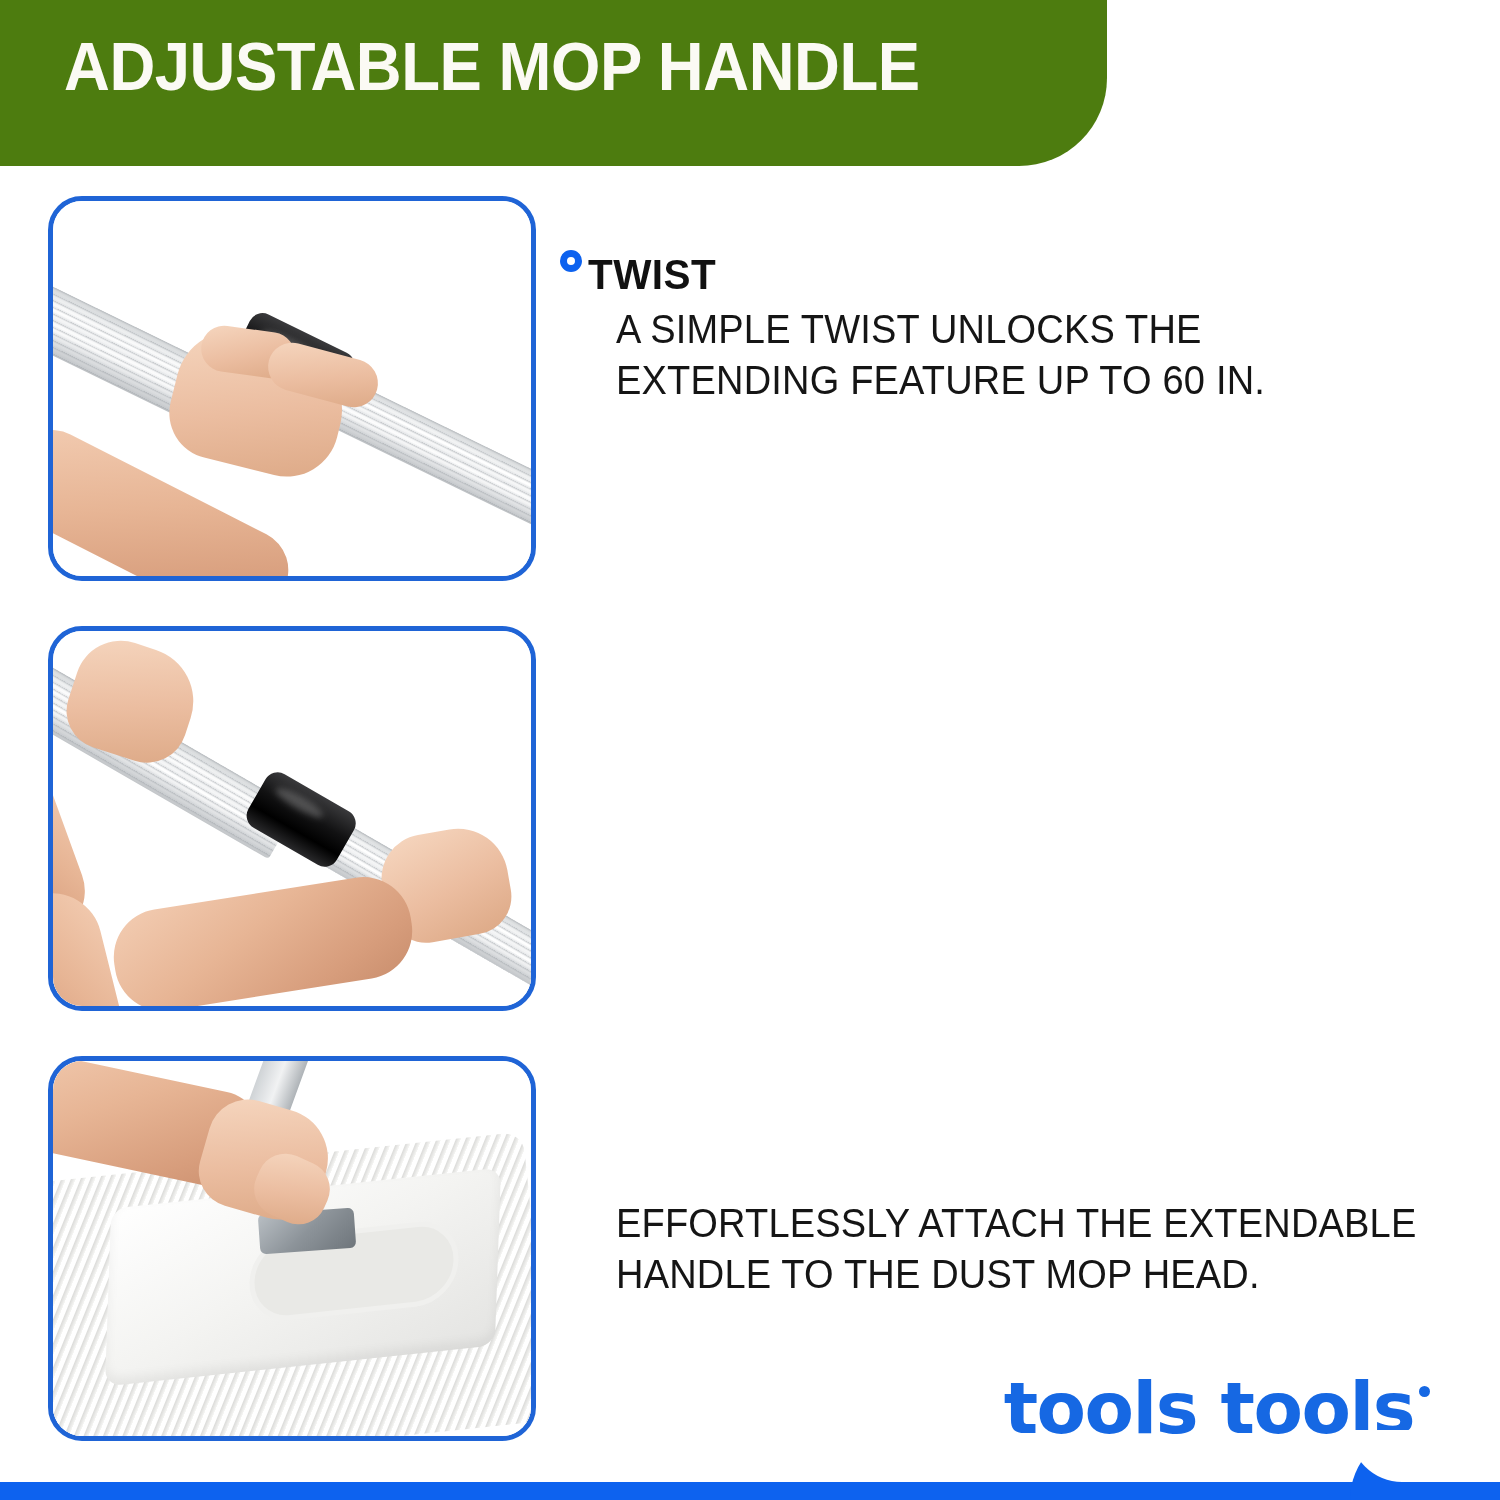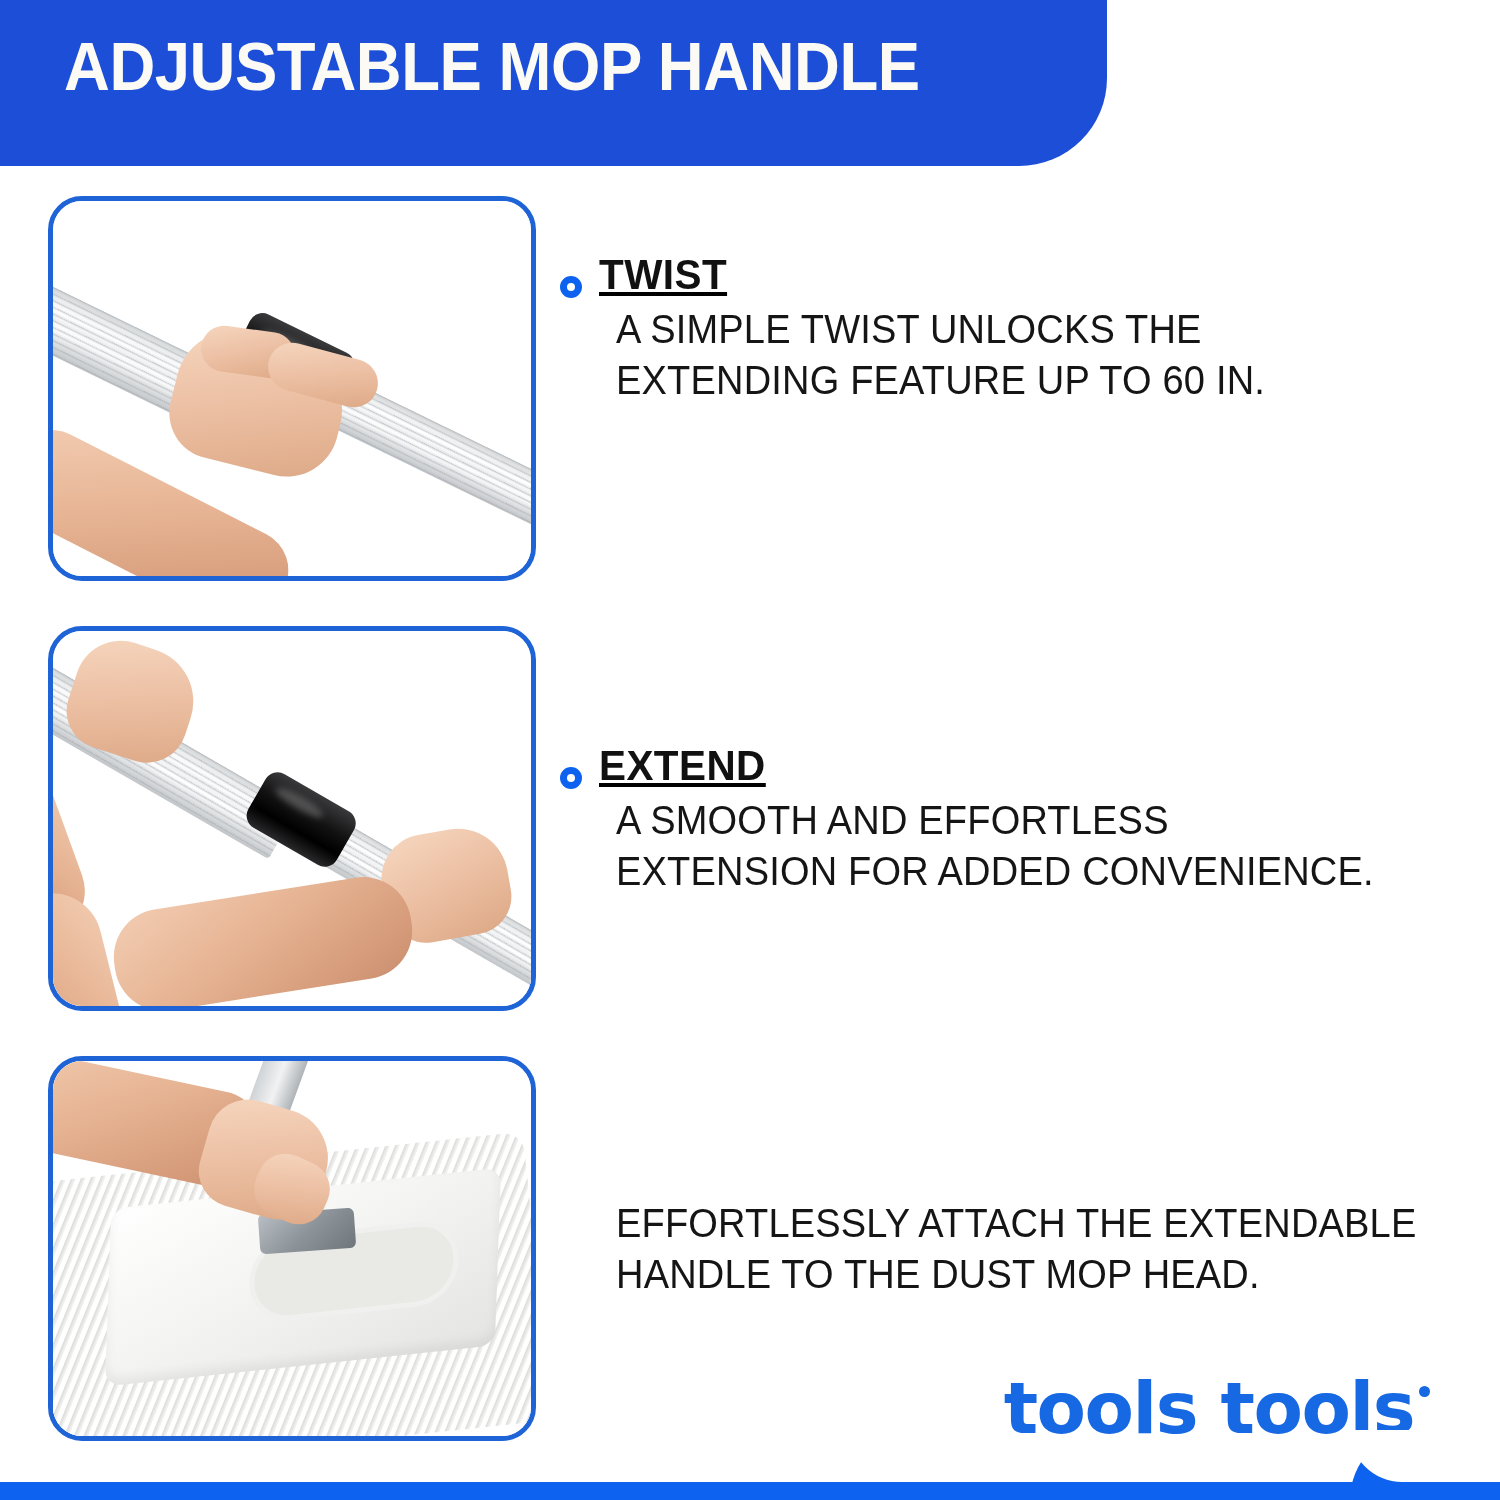--- a/index.html
+++ b/index.html
@@ -19,21 +19,21 @@
     background: #ffffff;
   }
 
   
   .header-band {
     position: absolute;
     left: 0;
     top: 0;
     width: 1107px;
     height: 166px;
-    background: #1d4ed8;
+    background: #4d7c0f;
     border-bottom-right-radius: 88px;
   }
   .header-title {
     position: absolute;
     left: 64px;
     top: 28px;
     font-size: 69px;
     line-height: 78px;
     font-weight: 700;
     letter-spacing: -0.5px;
@@ -169,24 +169,23 @@
     width: 880px;
     height: 385px;
     display: flex;
     flex-direction: column;
     justify-content: center;
   }
   .text-col.top-align { justify-content: flex-start; padding-top: 54px; }
 
   .feature-head {
     display: flex;
-    align-items: flex-end;
-    gap: 17px;
+    align-items: flex-start;
+    gap: 6px;
     margin-bottom: 6px;
-    text-decoration: underline;
   }
   .bullet-ring {
     width: 22px;
     height: 22px;
     border-radius: 50%;
     border: 7px solid #0d62ef;
     flex: 0 0 auto;
   }
   .feature-title {
     font-size: 43px;
@@ -305,30 +304,20 @@
 
         <div class="skin" style="left:-60px; top:88px; width:180px; height:92px; border-radius:46px; transform:rotate(70deg); transform-origin:left center;"></div>
         <div class="skin" style="left:-18px; top:210px; width:200px; height:110px; border-radius:50px; transform:rotate(76deg); transform-origin:left center;"></div>
 
         <div class="skin-soft" style="left:330px; top:200px; width:126px; height:108px; border-radius:44px 50px 38px 40px; transform:rotate(-10deg);"></div>
 
         <div class="skin" style="left:60px; top:262px; width:300px; height:102px; border-radius:48px; transform:rotate(-9deg);"></div>
       </div>
     </div>
 
-    <div class="text-col">
-      <div class="feature-head">
-        <span class="bullet-ring"></span>
-        <span class="feature-title">EXTEND</span>
-      </div>
-      <div class="feature-body">
-        <span class="line">A SMOOTH AND EFFORTLESS</span>
-        <span class="line">EXTENSION FOR ADDED CONVENIENCE.</span>
-      </div>
-    </div>
   </div>
 
   <div class="row row-3">
 
     <div class="photo-card">
       <div class="photo-inner">
 
         <div class="fringe" style="left:-14px; top:96px; width:500px; height:290px; transform:rotate(-6deg);"></div>
 
         <div class="mop-pad" style="left:54px; top:128px; width:392px; height:176px; transform:rotate(-6deg) skewX(-8deg);"></div>

